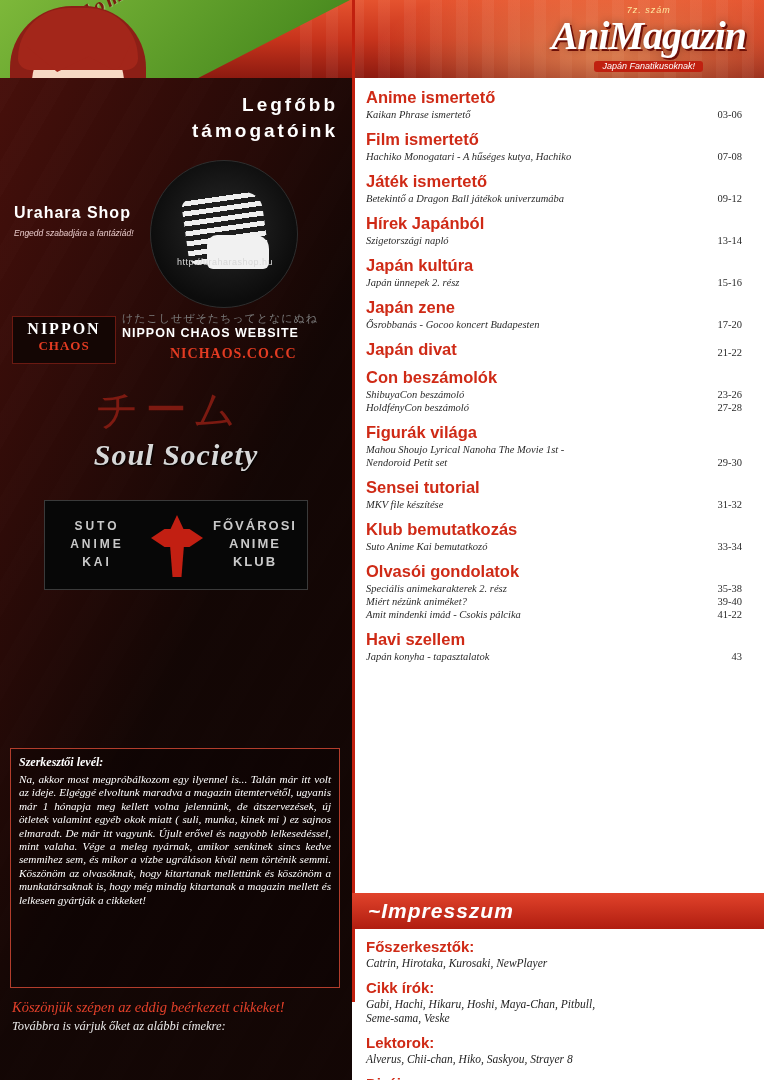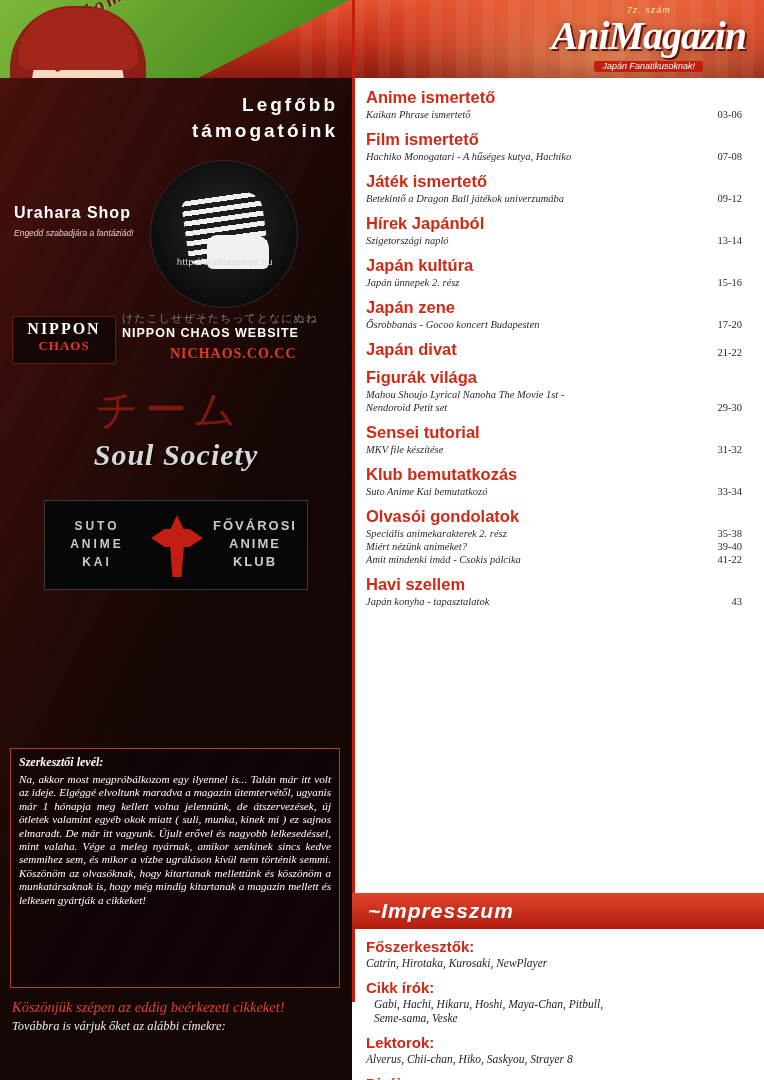--- a/index.html
+++ b/index.html
@@ -327,20 +327,27 @@
         <div class="toc-item">
           <h3>Japán zene</h3>
           <div class="toc-sub" style="white-space: pre-line;">Ősrobbanás - Gocoo koncert Budapesten</div>
           <div class="toc-pages" style="white-space: pre-line;">17-20</div>
         </div>
         <div class="toc-item">
           <h3>Japán divat</h3>
           <div class="toc-pages" style="white-space: pre-line;">21-22</div>
         </div>
         <div class="toc-item">
+          <h3>Con beszámolók</h3>
+          <div class="toc-sub" style="white-space: pre-line;">ShibuyaCon beszámoló
+HoldfényCon beszámoló</div>
+          <div class="toc-pages" style="white-space: pre-line;">23-26
+27-28</div>
+        </div>
+        <div class="toc-item">
           <h3>Figurák világa</h3>
           <div class="toc-sub" style="white-space: pre-line;">Mahou Shoujo Lyrical Nanoha The Movie 1st -
 Nendoroid Petit set</div>
           <div class="toc-pages" style="white-space: pre-line;">29-30</div>
         </div>
         <div class="toc-item">
           <h3>Sensei tutorial</h3>
           <div class="toc-sub" style="white-space: pre-line;">MKV file készítése</div>
           <div class="toc-pages" style="white-space: pre-line;">31-32</div>
         </div>
@@ -367,20 +374,20 @@
   </div>
   <div class="redline"></div>
 
   <div class="impbar">
     <div class="t">~Impresszum</div>
   </div>
   <div class="impblock" id="imp-list">
       <div class="imp-h">Főszerkesztők:</div>
       <div class="imp-v" style="white-space: pre-line;">Catrin, Hirotaka, Kurosaki, NewPlayer</div>
       <div class="imp-h">Cikk írók:</div>
-      <div class="imp-v" style="white-space: pre-line; margin-left: 8px;">Gabi, Hachi, Hikaru, Hoshi, Maya-Chan, Pitbull,
+      <div class="imp-v" style="white-space: pre-line;">Gabi, Hachi, Hikaru, Hoshi, Maya-Chan, Pitbull,
 Seme-sama, Veske</div>
       <div class="imp-h">Lektorok:</div>
       <div class="imp-v" style="white-space: pre-line;">Alverus, Chii-chan, Hiko, Saskyou, Strayer 8</div>
       <div class="imp-h">Dizájner:</div>
     </div>
 
 </div>
 
 </body></html>

